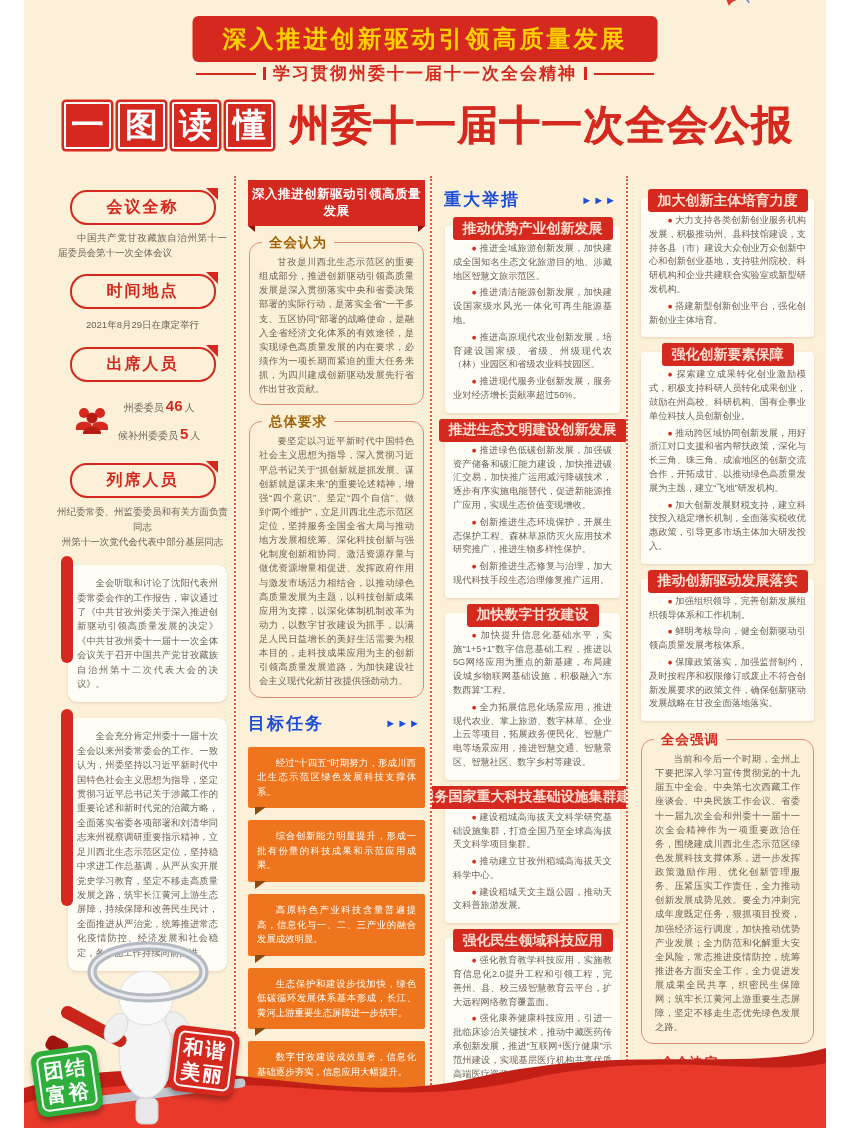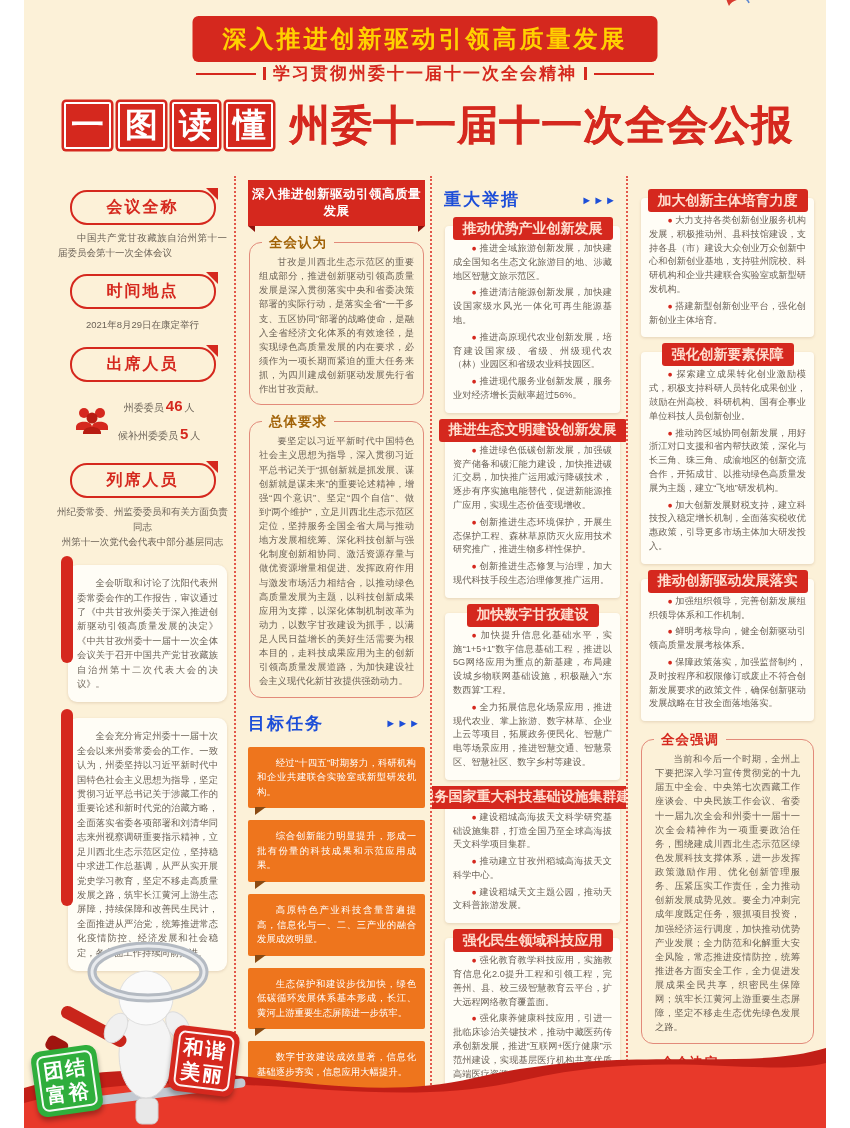--- a/index.html
+++ b/index.html
@@ -175,21 +175,21 @@
           <div class="sectitle">总体要求</div>
           <p>要坚定以习近平新时代中国特色社会主义思想为指导，深入贯彻习近平总书记关于“抓创新就是抓发展、谋创新就是谋未来”的重要论述精神，增强“四个意识”、坚定“四个自信”、做到“两个维护”，立足川西北生态示范区定位，坚持服务全国全省大局与推动地方发展相统筹、深化科技创新与强化制度创新相协同、激活资源存量与做优资源增量相促进、发挥政府作用与激发市场活力相结合，以推动绿色高质量发展为主题，以科技创新成果应用为支撑，以深化体制机制改革为动力，以数字甘孜建设为抓手，以满足人民日益增长的美好生活需要为根本目的，走科技成果应用为主的创新引领高质量发展道路，为加快建设社会主义现代化新甘孜提供强劲动力。</p>
         </div>
 
         <div class="blockhead">
           <span>目标任务</span>
           <span class="arrows">►►►</span>
         </div>
         <ul class="goals">
 
-        <li>经过“十四五”时期努力，科研机构和企业共建联合实验室或新型研发机构。</li>
+        <li>经过“十四五”时期努力，形成川西北生态示范区绿色发展科技支撑体系。</li>
             <li>综合创新能力明显提升，形成一批有份量的科技成果和示范应用成果。</li>
             <li>高原特色产业科技含量普遍提高，信息化与一、二、三产业的融合发展成效明显。</li>
             <li>生态保护和建设步伐加快，绿色低碳循环发展体系基本形成，长江、黄河上游重要生态屏障进一步筑牢。</li>
             <li>数字甘孜建设成效显著，信息化基础逐步夯实，信息应用大幅提升。</li>
             <li>民生领域科技创新应用进一步推广，教育、卫生、社会保障等公共服务能力和水平不断提高。</li>
           </ul>
       </div>
 
       <div class="col sep">
         <div class="blockhead">

